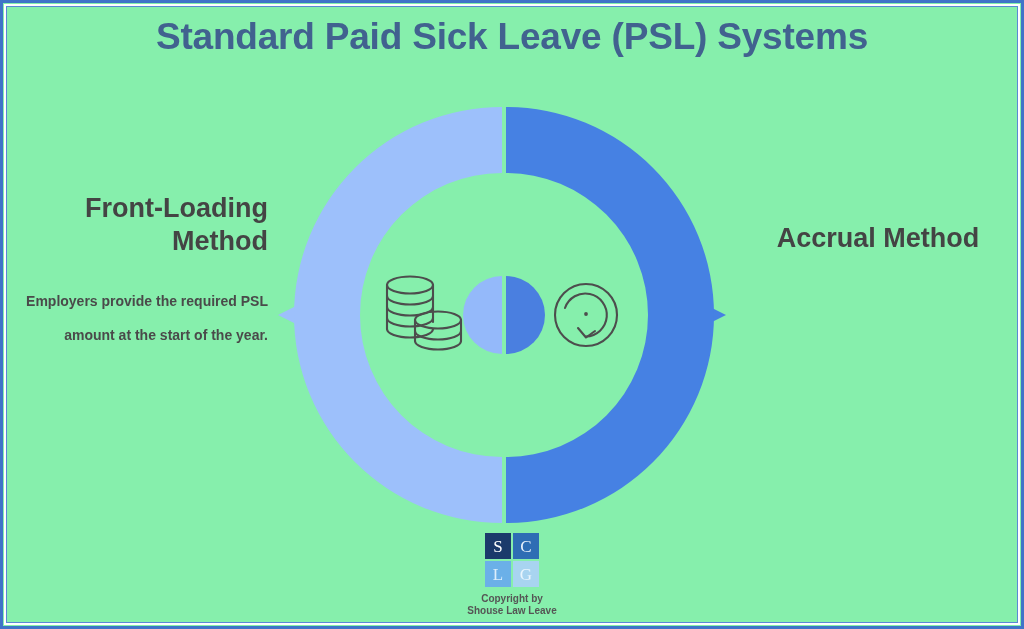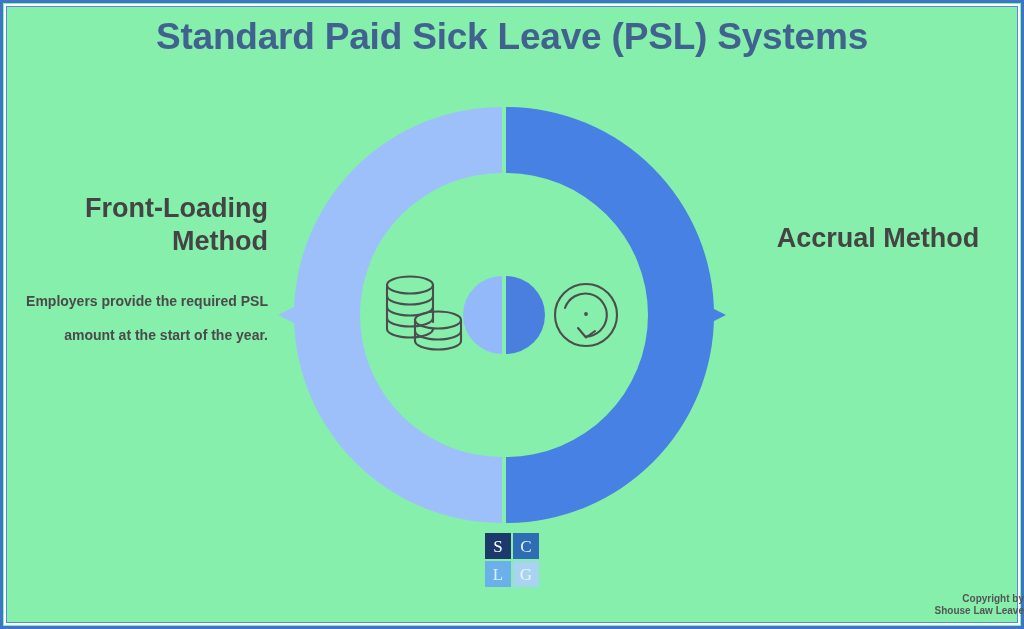--- a/index.html
+++ b/index.html
@@ -120,21 +120,20 @@
   .cell-c { background: #2e6db4; color: #e8f1fb; }
   .cell-l { background: #6bb0e8; color: #dceefb; }
   .cell-g { background: #a8d4f0; color: #e9f5fd; }
 
   #copyright {
     margin-top: 6px;
     font-size: 10px;
     font-weight: bold;
     color: #555555;
     line-height: 12px;
-    text-align: right;
   }
   #copyright span { display: block; }
 </style>
 </head>
 <body>
 
 <div id="canvas">
 
   <div class="frame-outer"></div>
   <div class="frame-inner"></div>

